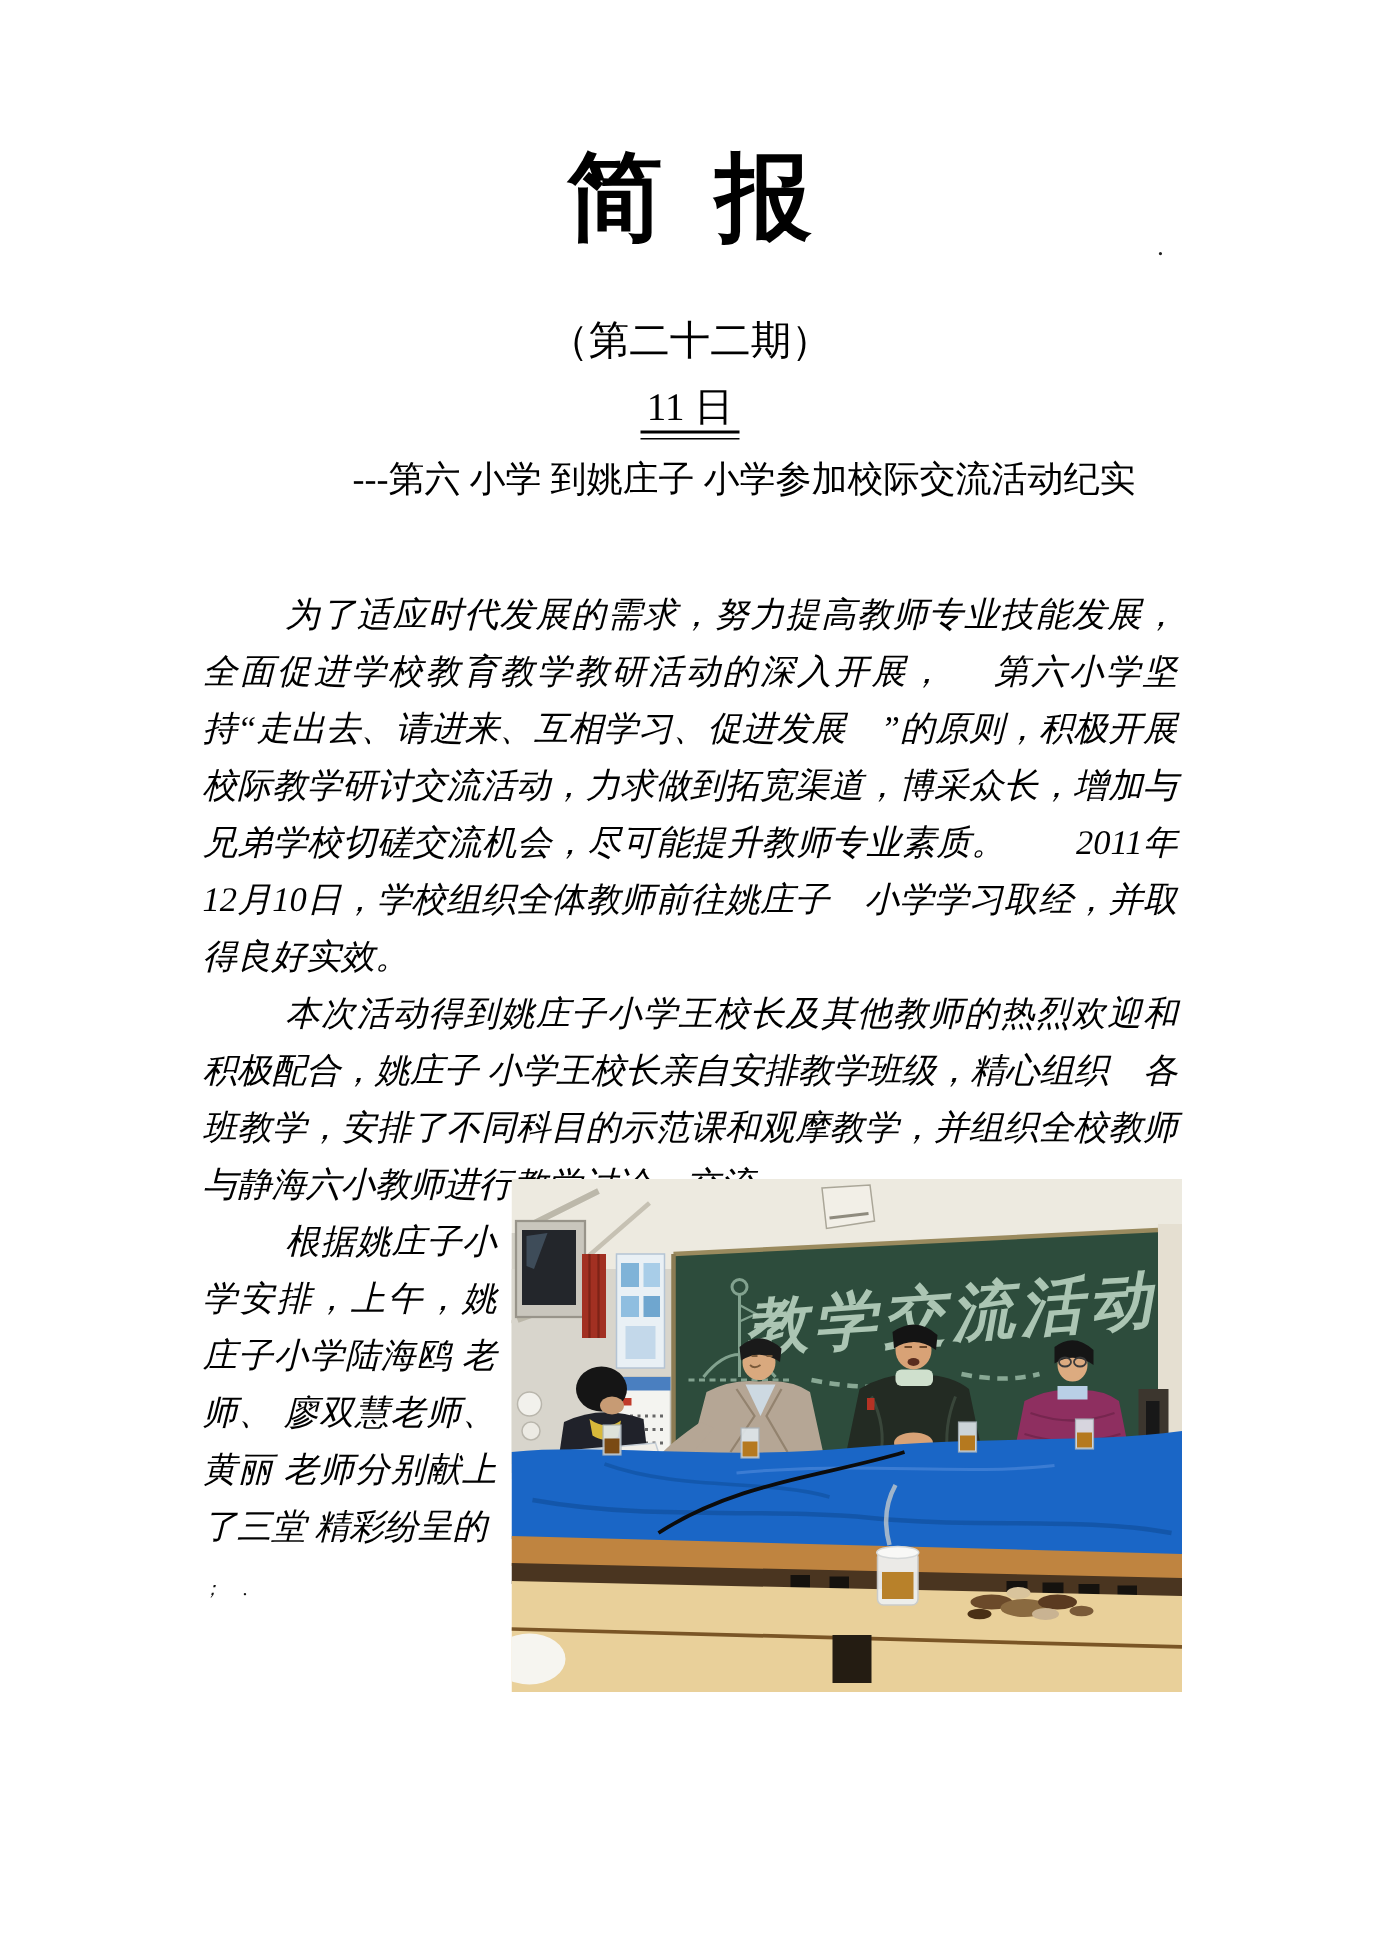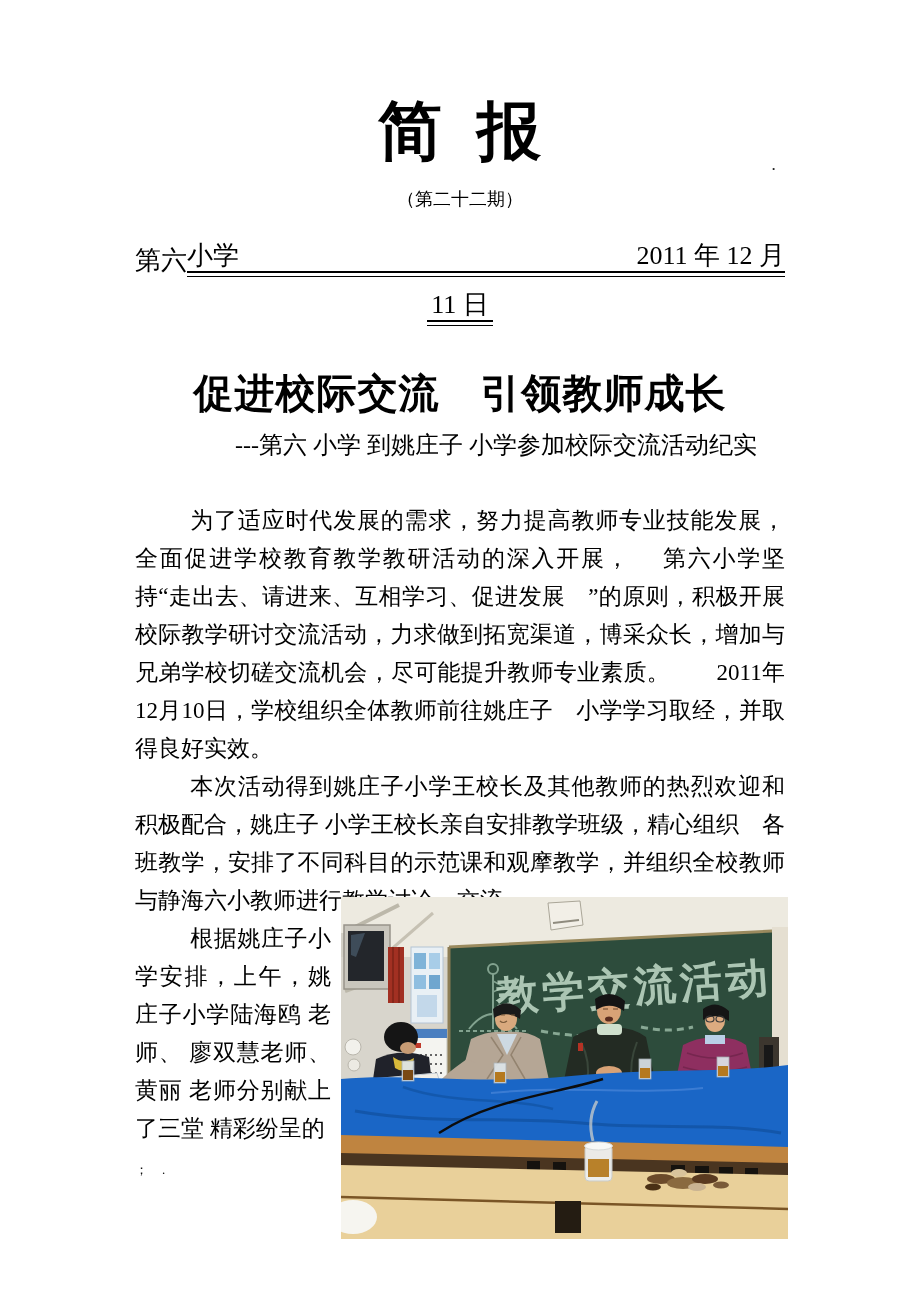--- a/index.html
+++ b/index.html
@@ -7,65 +7,57 @@
     width:920px;height:1302px;background:#ffffff;overflow:hidden;
     font-family:"Liberation Serif","DejaVu Serif",serif;color:#000;
     -webkit-font-smoothing:antialiased;
   }
   .sheet{position:relative;width:920px;height:1302px;}
   .corner-mark{position:absolute;top:64px;left:772px;font-size:13px;font-weight:bold;color:#222;}
   .masthead-title{
     margin:94px 0 0 0;text-align:center;
     font-size:64px;line-height:76px;font-weight:bold;white-space:pre;letter-spacing:1px;
   }
-  .issue{margin-top:12px;text-align:center;font-size:18px;line-height:34px;}
+  .issue{margin-top:40px;text-align:center;font-size:27px;line-height:34px;}
   .dateline{
     margin:24px auto 0 auto;width:650px;display:flex;align-items:flex-end;
     font-size:26px;line-height:32px;
   }
   .dbl-rule{position:relative;padding-bottom:5px;}
   .dbl-rule::before{content:"";position:absolute;left:0;right:0;bottom:4px;border-bottom:2px solid #000;}
   .dbl-rule::after{content:"";position:absolute;left:0;right:0;bottom:0;border-bottom:1px solid #000;}
   .dateline .rest{flex:1;display:flex;justify-content:space-between;}
   .day-row{margin-top:12px;text-align:center;font-size:26px;line-height:32px;}
   .day-row .dbl-rule{display:inline-block;padding-left:4px;padding-right:4px;}
   .headline{margin:44px 0 0 0;text-align:center;font-size:40px;line-height:48px;font-weight:bold;letter-spacing:1px;}
   .subheadline{margin-top:10px;text-align:center;font-size:24px;line-height:34px;padding-left:72px;white-space:pre;}
-  .article-body{margin:40px auto 0 auto;width:650px;font-size:23px;line-height:38px;text-align:justify;}
+  .article-body{margin:54px auto 0 auto;width:650px;font-size:23px;line-height:38px;text-align:justify;font-style:italic;}
   .article-body p{margin:0;text-indent:2.4em;}
   .p3-wrap{position:relative;}
   .photo{float:right;width:447px;height:342px;margin:-23px -3px 0 10px;padding:0;}
   .photo svg{display:block;}
   .trailing-mark{font-size:13px;line-height:16px;margin-top:14px;letter-spacing:14px;color:#111;}
   .clear{clear:both;}
 </style>
 </head>
 <body>
 
 <div class="sheet">
 
   <span class="corner-mark">.</span>
 
   <h1 class="masthead-title">简  报</h1>
 
   <div class="issue">（第二十二期）</div>
 
-  <div class="dateline">
-    <span>第六</span>
-    <span class="dbl-rule rest">
-      <span>小学</span>
-      <span>2011 年 12 月</span>
-    </span>
-  </div>
 
   <div class="day-row">
     <span class="dbl-rule">11 日</span>
   </div>
 
-  <h2 class="headline">促进校际交流　引领教师成长</h2>
 
   <div class="subheadline">---第六 小学 到姚庄子 小学参加校际交流活动纪实</div>
 
   <div class="article-body">
     <p>为了适应时代发展的需求，努力提高教师专业技能发展，全面促进学校教育教学教研活动的深入开展，　 第六小学坚持“走出去、请进来、互相学习、促进发展　”的原则，积极开展校际教学研讨交流活动，力求做到拓宽渠道，博采众长，增加与兄弟学校切磋交流机会，尽可能提升教师专业素质。　　2011年12月10日，学校组织全体教师前往姚庄子　小学学习取经，并取得良好实效。</p>
     <p>本次活动得到姚庄子小学王校长及其他教师的热烈欢迎和积极配合，姚庄子 小学王校长亲自安排教学班级，精心组织　各班教学，安排了不同科目的示范课和观摩教学，并组织全校教师与静海六小教师进行教学讨论　交流。</p>
 
     <div class="p3-wrap">
       <figure class="photo">
         <svg width="447" height="342" viewBox="0 0 447 342" xmlns="http://www.w3.org/2000/svg">

